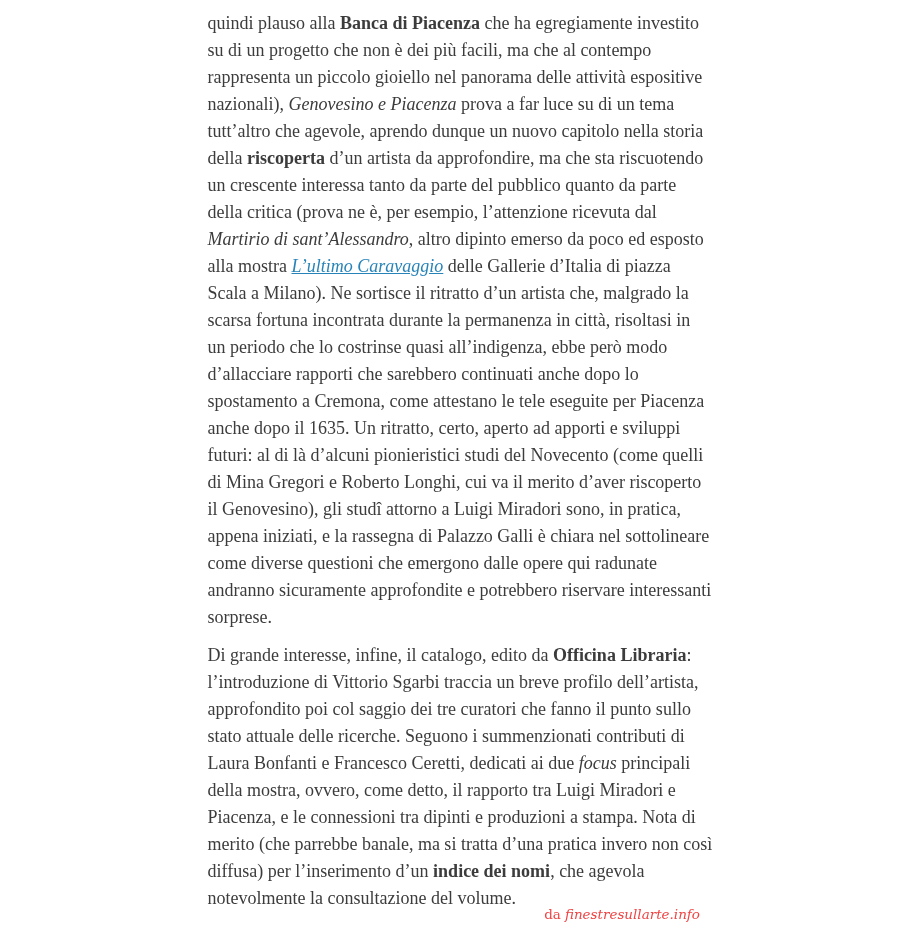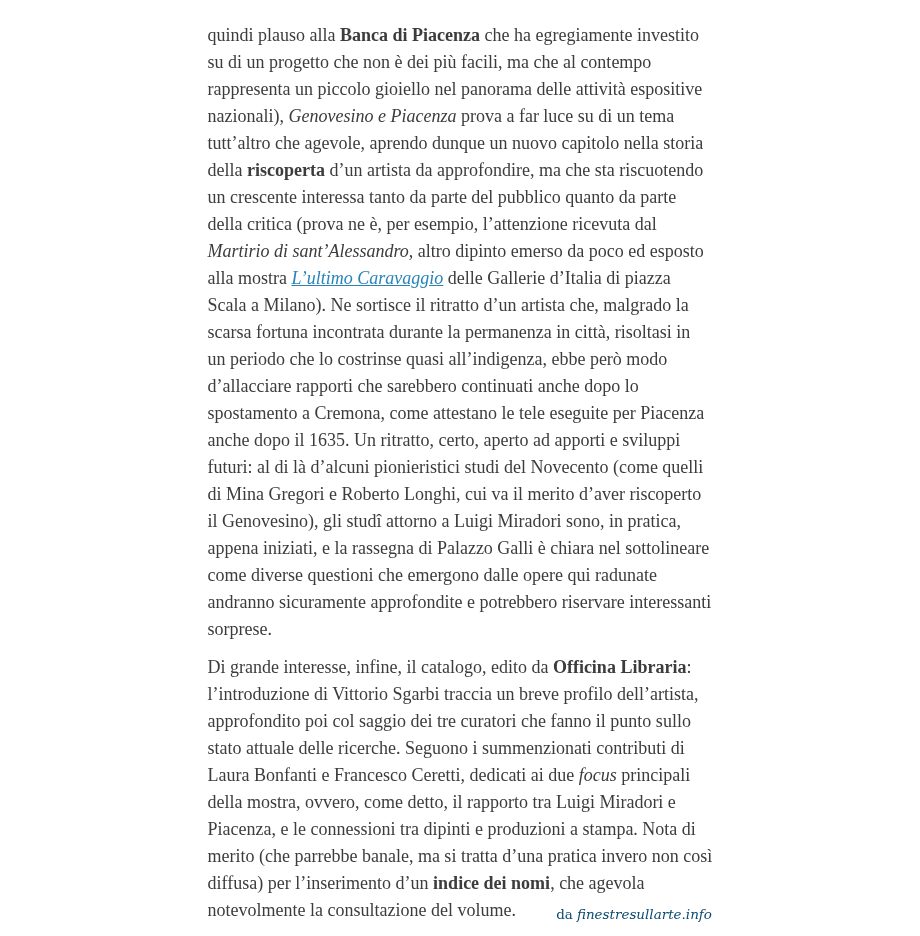--- a/index.html
+++ b/index.html
@@ -8,21 +8,21 @@
     background: #ffffff;
   }
   body {
     width: 920px;
     height: 936px;
     position: relative;
     overflow: hidden;
   }
   .article {
     width: 505px;
-    margin: 12px auto;
+    margin: 0 auto;
     padding-top: 10px;
     font-family: "Liberation Serif", "DejaVu Serif", serif;
     font-size: 18px;
     line-height: 27px;
     color: var(--text-color, #3c3c3c);
     text-align: left;
   }
   .para {
     margin: 0 0 11px 0;
   }
@@ -30,26 +30,26 @@
   .i { font-style: italic; }
   a.link {
     color: var(--link-color, #2884b8);
     font-style: italic;
     text-decoration: underline;
     cursor: pointer;
   }
   .watermark {
     position: absolute;
     top: 905px;
-    right: 208px;
+    right: 220px;
     font-family: "DejaVu Serif", serif;
     font-style: italic;
     font-size: 13.5px;
     line-height: 18px;
-    color: #0c4a6e;
+    color: #ef4444;
     white-space: nowrap;
   }
   .watermark .prefix { font-style: normal; margin-right: 4px; }
 </style>
 </head>
 <body>
 
 <main class="article">
     <p class="para"><span class="">quindi plauso alla </span><span class="b">Banca di Piacenza</span><span class=""> che ha egregiamente investito su di un progetto che non è dei più facili, ma che al contempo rappresenta un piccolo gioiello nel panorama delle attività espositive nazionali), </span><span class="i">Genovesino e Piacenza</span><span class=""> prova a far luce su di un tema tutt’altro che agevole, aprendo dunque un nuovo capitolo nella storia della </span><span class="b">riscoperta</span><span class=""> d’un artista da approfondire, ma che sta riscuotendo un crescente interessa tanto da parte del pubblico quanto da parte della critica (prova ne è, per esempio, l’attenzione ricevuta dal </span><span class="i">Martirio di sant’Alessandro</span><span class="">, altro dipinto emerso da poco ed esposto alla mostra </span><a class="link" href="#">L’ultimo Caravaggio</a><span class=""> delle Gallerie d’Italia di piazza Scala a Milano). Ne sortisce il ritratto d’un artista che, malgrado la scarsa fortuna incontrata durante la permanenza in città, risoltasi in un periodo che lo costrinse quasi all’indigenza, ebbe però modo d’allacciare rapporti che sarebbero continuati anche dopo lo spostamento a Cremona, come attestano le tele eseguite per Piacenza anche dopo il 1635. Un ritratto, certo, aperto ad apporti e sviluppi futuri: al di là d’alcuni pionieristici studi del Novecento (come quelli di Mina Gregori e Roberto Longhi, cui va il merito d’aver riscoperto il Genovesino), gli studî attorno a Luigi Miradori sono, in pratica, appena iniziati, e la rassegna di Palazzo Galli è chiara nel sottolineare come diverse questioni che emergono dalle opere qui radunate andranno sicuramente approfondite e potrebbero riservare interessanti sorprese.</span></p>
     <p class="para"><span class="">Di grande interesse, infine, il catalogo, edito da </span><span class="b">Officina Libraria</span><span class="">: l’introduzione di Vittorio Sgarbi traccia un breve profilo dell’artista, approfondito poi col saggio dei tre curatori che fanno il punto sullo stato attuale delle ricerche. Seguono i summenzionati contributi di Laura Bonfanti e Francesco Ceretti, dedicati ai due </span><span class="i">focus</span><span class=""> principali della mostra, ovvero, come detto, il rapporto tra Luigi Miradori e Piacenza, e le connessioni tra dipinti e produzioni a stampa. Nota di merito (che parrebbe banale, ma si tratta d’una pratica invero non così diffusa) per l’inserimento d’un </span><span class="b">indice dei nomi</span><span class="">, che agevola notevolmente la consultazione del volume.</span></p>

